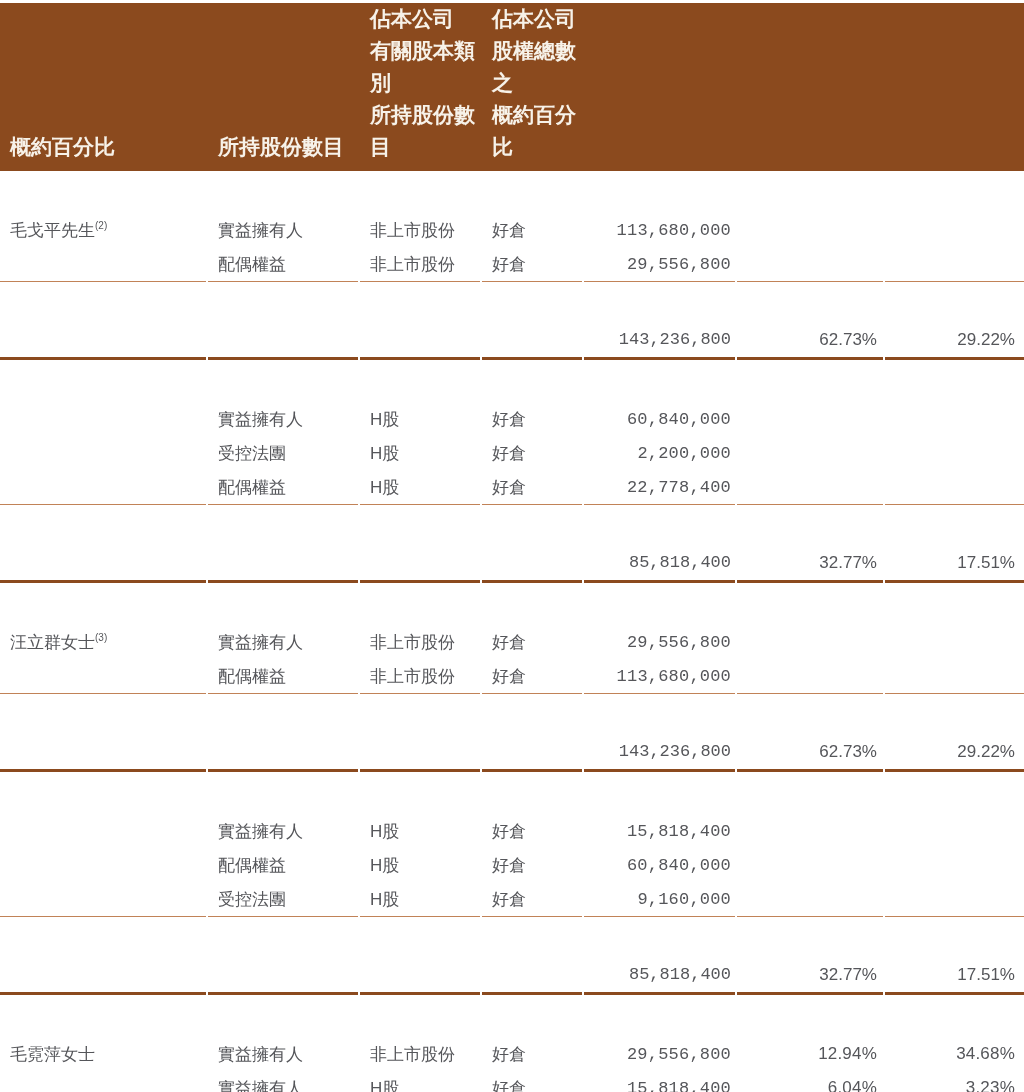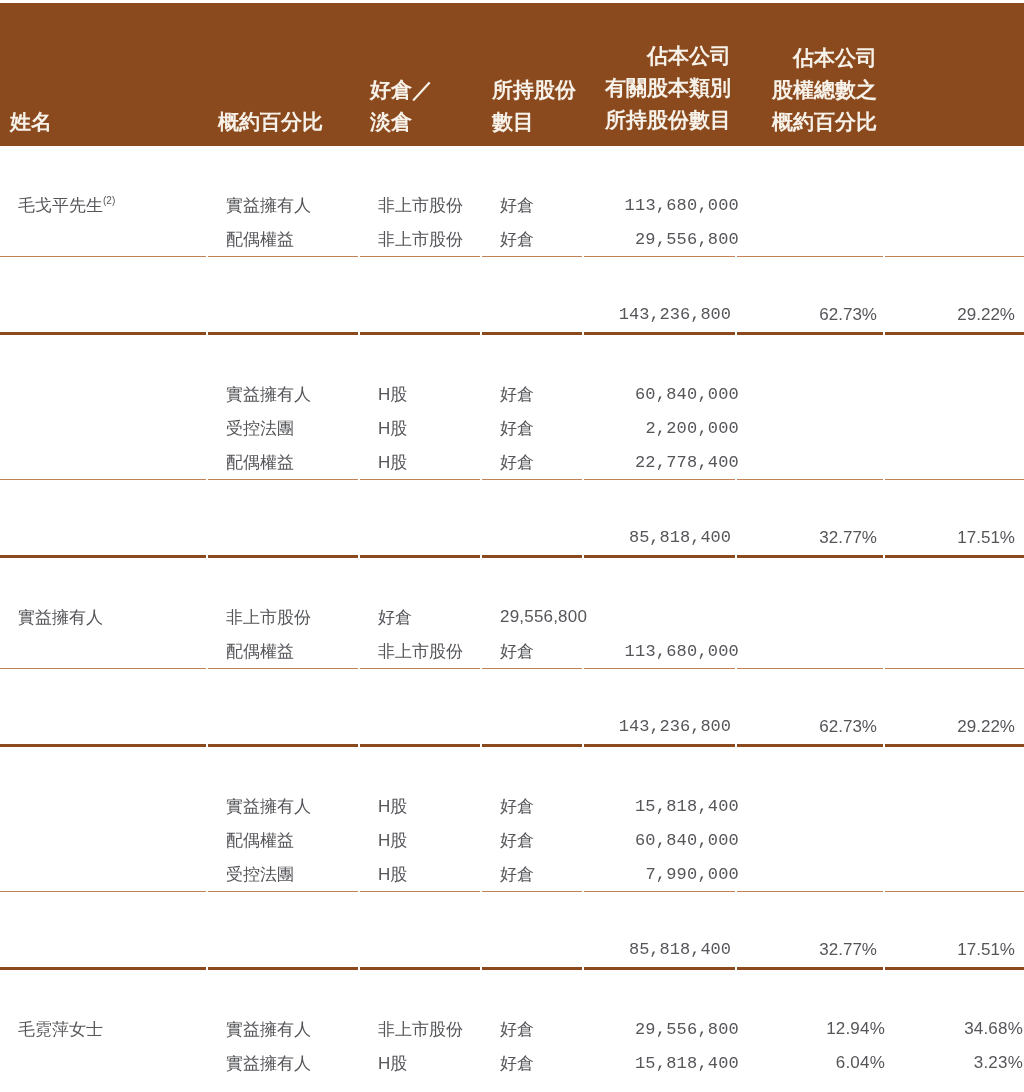--- a/index.html
+++ b/index.html
@@ -41,46 +41,39 @@
   }
   .header-band .grid-row { width: 100%; align-items: end; }
   .header-cell {
     color: var(--header-text, #f7f2e9);
     font-size: 21px;
     font-weight: bold;
     line-height: 32px;
   }
 
   
-  .data-row { height: 34px; align-items: center; font-size: 17px; margin-left: 8px; }
+  .data-row { height: 34px; align-items: center; font-size: 17px; }
   .data-row .num { letter-spacing: 0.2px; }
   .spacer { height: 42px; }
   .subtotal-row { height: 75px; align-items: end; font-size: 17px; line-height: 34px; }
 
   sup.note-ref { font-size: 10px; vertical-align: super; line-height: 0; }
 
   
   .rule > div { border-top: 1px solid var(--rule-thin, #c18257); height: 0; }
   .rule.thick > div { border-top: 3px solid var(--rule-thick, #8b4a1e); }
 </style>
 </head>
 <body>
 
 <div class="page">
   <div class="header-band">
     <div class="grid-row" id="header-row">
         <div class="header-cell">
-          <div class="header-line">姓名</div>
-        </div>
-        <div class="header-cell">
           <div class="header-line">概約百分比</div>
-        </div>
-        <div class="header-cell">
-          <div class="header-line">好倉／</div>
-          <div class="header-line">淡倉</div>
         </div>
         <div class="header-cell">
           <div class="header-line">所持股份數目</div>
         </div>
         <div class="header-cell">
           <div class="header-line">佔本公司</div>
           <div class="header-line">有關股本類別</div>
           <div class="header-line">所持股份數目</div>
         </div>
         <div class="header-cell">
@@ -192,20 +185,21 @@
           <div></div>
           <div></div>
           <div></div>
           <div></div>
           <div></div>
         </div>
       </section>
       <section class="section">
         <div class="spacer"></div>
         <div class="grid-row data-row">
+          <div class="cell"><span class="name-text">汪立群女士</span><sup class="note-ref">(3)</sup></div>
           <div class="cell">實益擁有人</div>
           <div class="cell">非上市股份</div>
           <div class="cell">好倉</div>
           <div class="cell num">29,556,800</div>
           <div class="cell num"></div>
           <div class="cell num"></div>
         </div>
         <div class="grid-row data-row">
           <div class="cell"><span class="name-text"></span></div>
           <div class="cell">配偶權益</div>
@@ -261,21 +255,21 @@
           <div class="cell">好倉</div>
           <div class="cell num">60,840,000</div>
           <div class="cell num"></div>
           <div class="cell num"></div>
         </div>
         <div class="grid-row data-row">
           <div class="cell"><span class="name-text"></span></div>
           <div class="cell">受控法團</div>
           <div class="cell">H股</div>
           <div class="cell">好倉</div>
-          <div class="cell num">7,990,000</div>
+          <div class="cell num">9,160,000</div>
           <div class="cell num"></div>
           <div class="cell num"></div>
         </div>
         <div class="grid-row rule">
           <div></div>
           <div></div>
           <div></div>
           <div></div>
           <div></div>
           <div></div>

